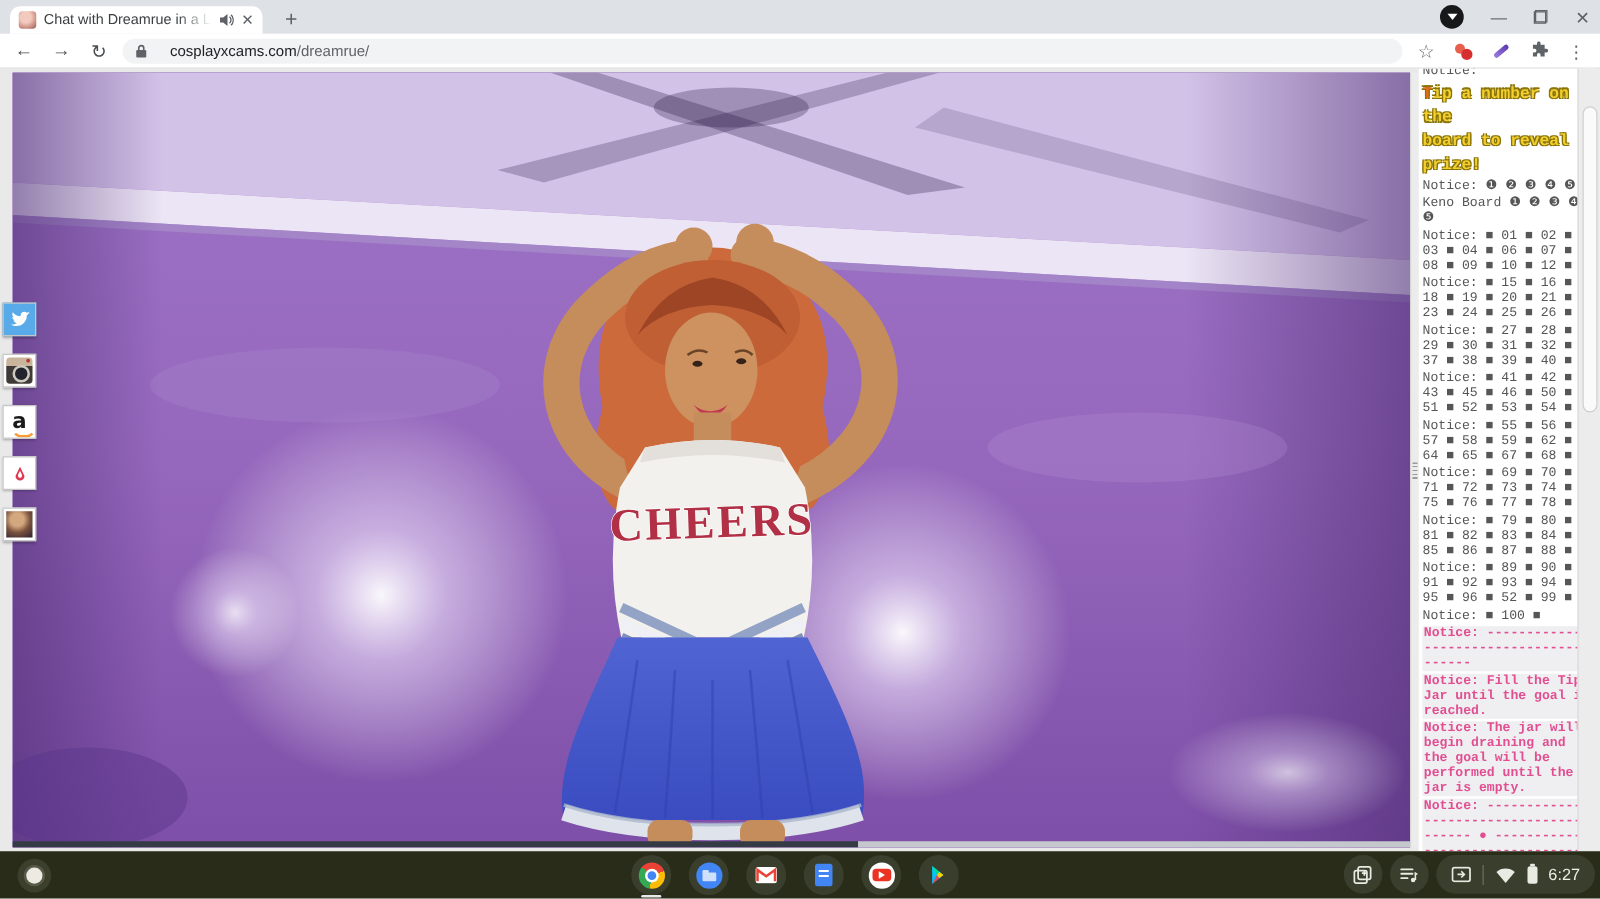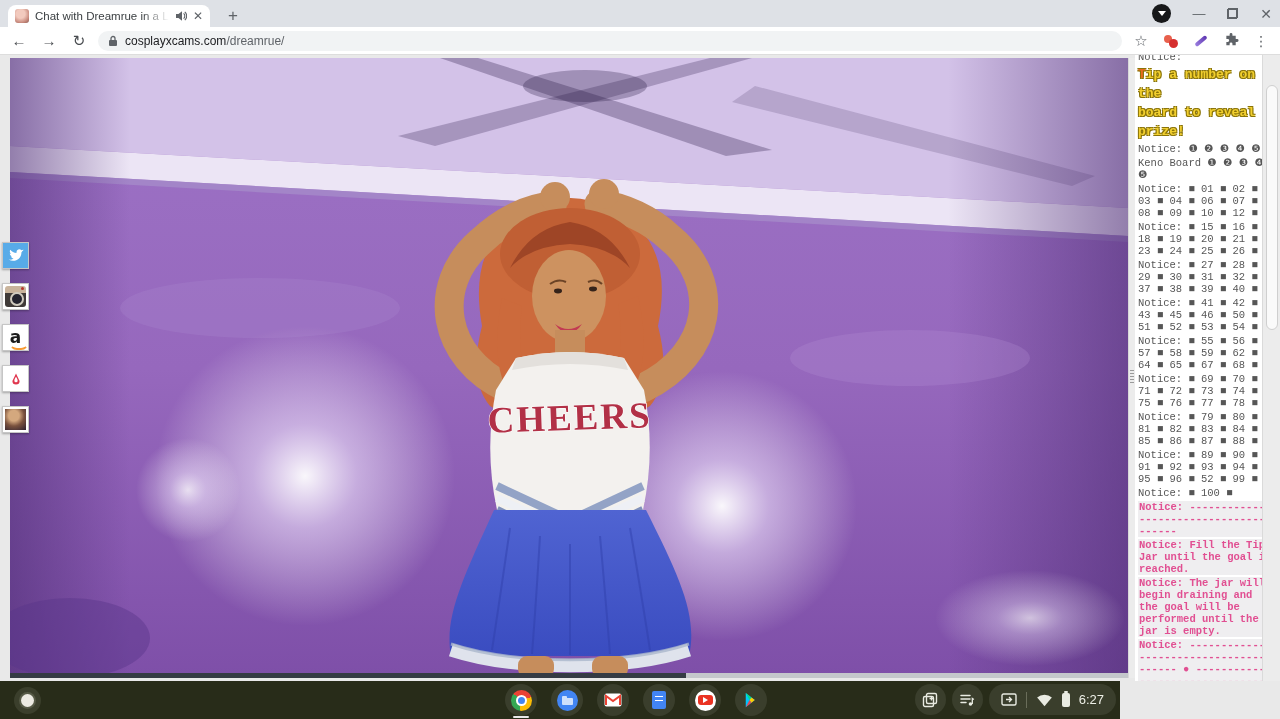--- a/index.html
+++ b/index.html
@@ -24,21 +24,21 @@
   .wc{color:#5f6368;display:flex;align-items:center;justify-content:center;width:16px;height:16px;}
   .wc-min{font-size:13px;line-height:1;}
   .wc-restore{position:relative;width:11px;height:11px;}
   .wc-restore::before{content:"";position:absolute;left:0;bottom:0;width:8px;height:8px;border:1.6px solid #5f6368;background:#dee1e6;}
   .wc-restore::after{content:"";position:absolute;right:0;top:0;width:8px;height:8px;border:1.6px solid #5f6368;}
   .wc-close{font-size:14px;line-height:1;}
 
   .toolbar{position:absolute;top:27px;left:0;width:1280px;height:28px;background:#fff;display:flex;align-items:center;
        padding:0 8px;gap:8px;border-bottom:1px solid #ddd;}
   .navbtn{width:22px;height:22px;display:flex;align-items:center;justify-content:center;font-size:15px;color:#4a4d51;border-radius:50%;}
-  .urlbar{flex:1;height:20px;background:#f1f3f4;border-radius:11px;display:flex;align-items:center;padding:0 10px;gap:7px;max-width:1030px;}
+  .urlbar{flex:1;height:20px;background:#f1f3f4;border-radius:11px;display:flex;align-items:center;padding:0 10px;gap:18px;max-width:1030px;}
   .lock{display:block;}
   .url{font-size:12px;color:#202124;white-space:nowrap;}
   .url .path{color:#5f6368;}
   .tbicon{width:22px;height:22px;display:flex;align-items:center;justify-content:center;}
   .star{font-size:15px;color:#5f6368;}
   .ext-red{position:relative;width:16px;height:14px;}
   .ext-red::before{content:"";position:absolute;left:1px;top:1px;width:8px;height:8px;border-radius:50%;background:#e8604c;}
   .ext-red::after{content:"";position:absolute;left:6px;top:5px;width:9px;height:9px;border-radius:50%;background:#d62f2f;}
   .ext-pen{width:14px;height:4px;border-radius:2px;background:linear-gradient(90deg,#9b7fe0,#5e35b1);transform:rotate(-40deg);}
   .puzzle svg{display:block;}
@@ -73,21 +73,21 @@
   .tipbanner{font-weight:bold;font-size:13px;line-height:19px;color:#f2cf2e;
        text-shadow:1px 1px 0 #8a7408,-1px 1px 0 #8a7408,1px -1px 0 #8a7408,-1px -1px 0 #8a7408;}
   .tb1::first-letter{color:#e86a1e;}
   .pink{color:#e14f92;font-weight:bold;background:#efeef0;word-break:break-all;padding:0 1px;}
   .pink-wrap{word-break:normal;}
 
   .chat-scrollbar{position:absolute;left:1262px;top:0;width:18px;height:626px;background:#ececec;border-left:1px solid #dadada;}
   .chat-scrollbar .thumb{position:absolute;left:3px;top:30px;width:12px;height:245px;background:#fafafa;border:1px solid #cfcfcf;border-radius:6px;}
 
   
-  .shelf{position:absolute;left:0;top:681px;width:1120px;height:38px;background:#282c19;display:flex;align-items:center;}
+  .shelf{position:absolute;left:0;top:681px;width:1280px;height:38px;background:#282c19;display:flex;align-items:center;}
   .launcher{position:absolute;left:14px;top:6px;width:27px;height:27px;border-radius:50%;background:#3b3f2c;
        display:flex;align-items:center;justify-content:center;}
   .launcher-dot{width:13px;height:13px;border-radius:50%;background:#eceae2;box-shadow:0 0 0 2px #565a46;}
   .shelf-apps{position:absolute;left:505px;top:3px;display:flex;gap:14px;}
   .app{width:32px;height:32px;border-radius:50%;background:#3a3e2c;display:flex;align-items:center;justify-content:center;position:relative;}
   .app-indicator{position:absolute;left:8px;bottom:-2px;width:16px;height:2px;background:#e9e9e9;border-radius:1px;}
   .ic-chrome{width:21px;height:21px;border-radius:50%;background:conic-gradient(from -50deg,#ea4335 0 33.3%,#fbbc05 33.3% 66.6%,#34a853 66.6% 100%);position:relative;}
   .ic-chrome::before{content:"";position:absolute;inset:5px;border-radius:50%;background:#fff;}
   .ic-chrome::after{content:"";position:absolute;inset:7px;border-radius:50%;background:#4285f4;}
   .ic-files{width:21px;height:21px;border-radius:50%;background:#4285f4;position:relative;}

